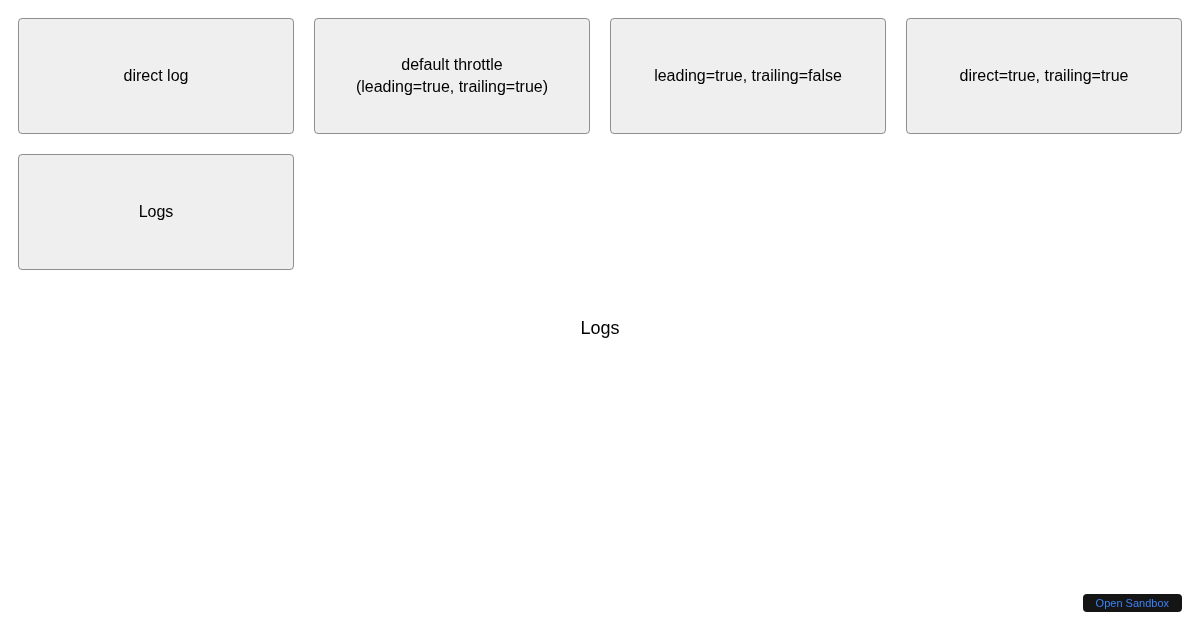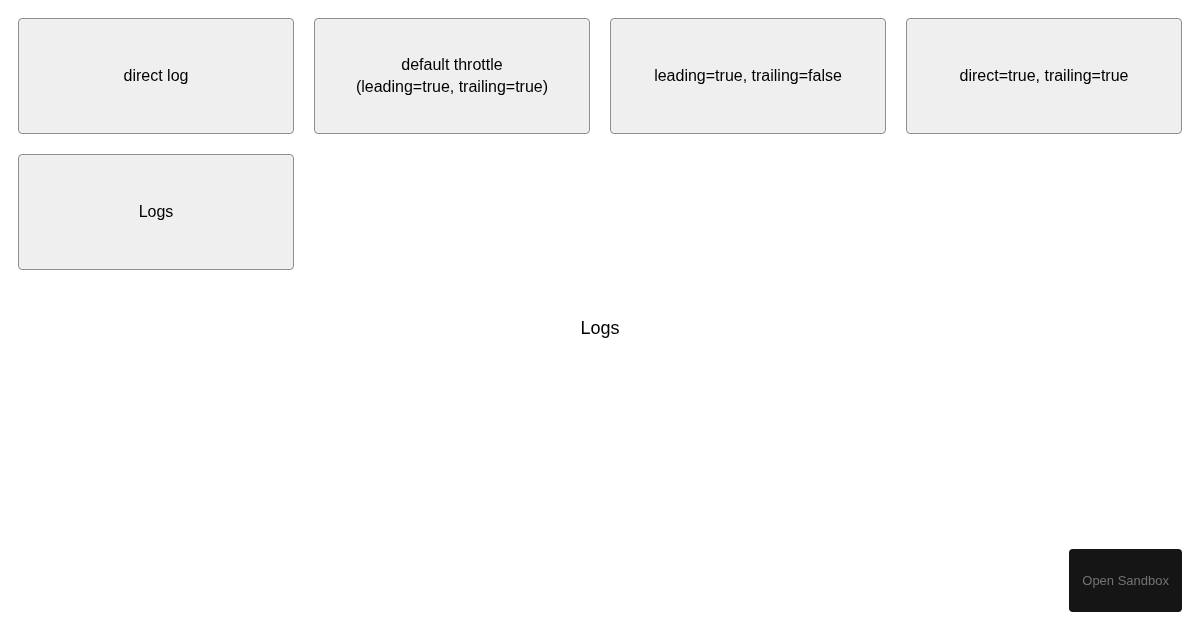--- a/index.html
+++ b/index.html
@@ -42,25 +42,25 @@
     }
     .logs-heading {
       font-size: 18px;
       font-weight: normal;
     }
     .open-sandbox {
       position: absolute;
       right: 18px;
       bottom: 18px;
       background: #151515;
-      color: #737373;
+      color: #3b82f6;
       border: none;
       border-radius: 4px;
-      padding: 24px 13px;
-      font-size: 13px;
+      padding: 3px 13px;
+      font-size: 11px;
       font-family: Arial, Helvetica, sans-serif;
       cursor: pointer;
     }
   </style>
 </head>
 <body>
 
 <div class="button-grid">
   <button class="grid-button">direct log</button>
   <button class="grid-button">default throttle

